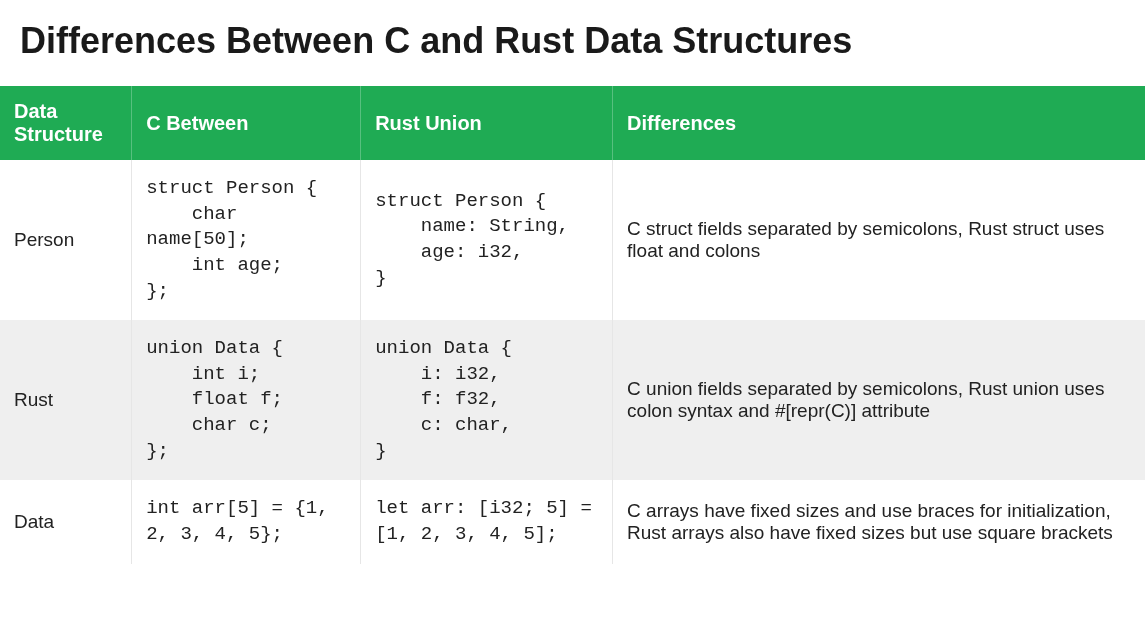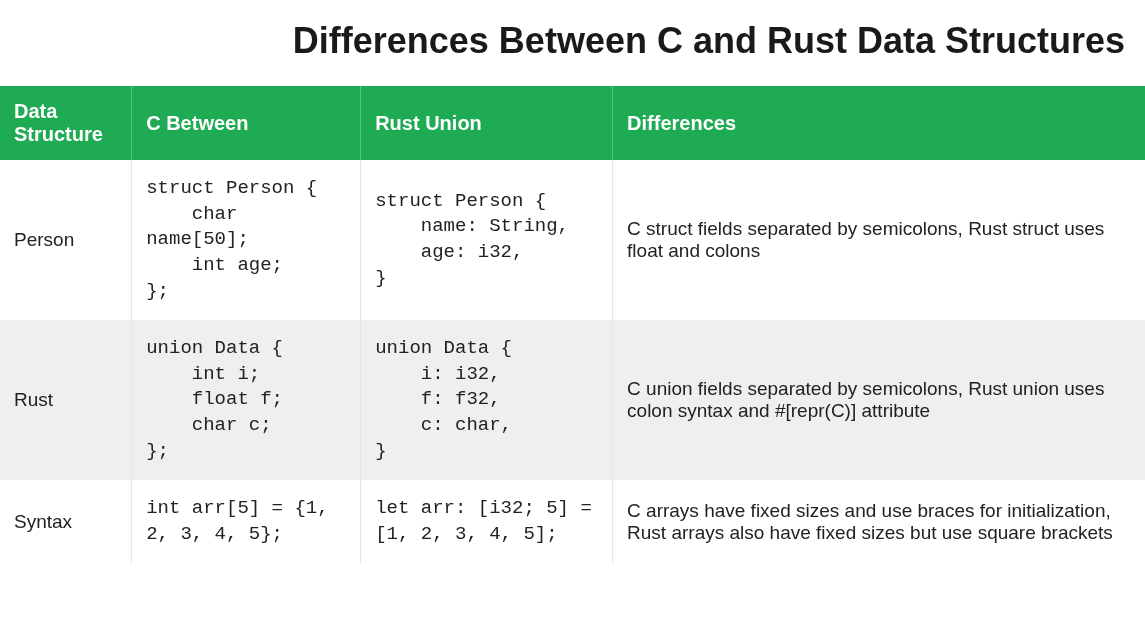--- a/index.html
+++ b/index.html
@@ -6,21 +6,21 @@
       margin: 0;
       padding: 0;
       box-sizing: border-box;
     }
     body {
       font-family: "Segoe UI", Arial, sans-serif;
       background: #fff;
       padding: 20px 0;
     }
     h1 {
-      text-align: right;
+      text-align: left;
       font-size: 36px;
       font-weight: 700;
       color: #1a1a1a;
       margin-bottom: 24px;
       padding: 0 20px;
     }
     table {
       width: 100%;
       border-collapse: collapse;
       table-layout: fixed;
@@ -108,21 +108,21 @@
       <td>
           <div class="code">union Data {
     i: i32,
     f: f32,
     c: char,
 }</div>
         </td>
       <td>C union fields separated by semicolons, Rust union uses colon syntax and #[repr(C)] attribute</td>
     </tr>
     <tr>
-      <td>Syntax</td>
+      <td>Data</td>
       <td>
           <div class="code">int arr[5] = {1, 2, 3, 4, 5};</div>
         </td>
       <td>
           <div class="code">let arr: [i32; 5] = [1, 2, 3, 4, 5];</div>
         </td>
       <td>C arrays have fixed sizes and use braces for initialization, Rust arrays also have fixed sizes but use square brackets</td>
     </tr>
   </tbody>
 </table>

